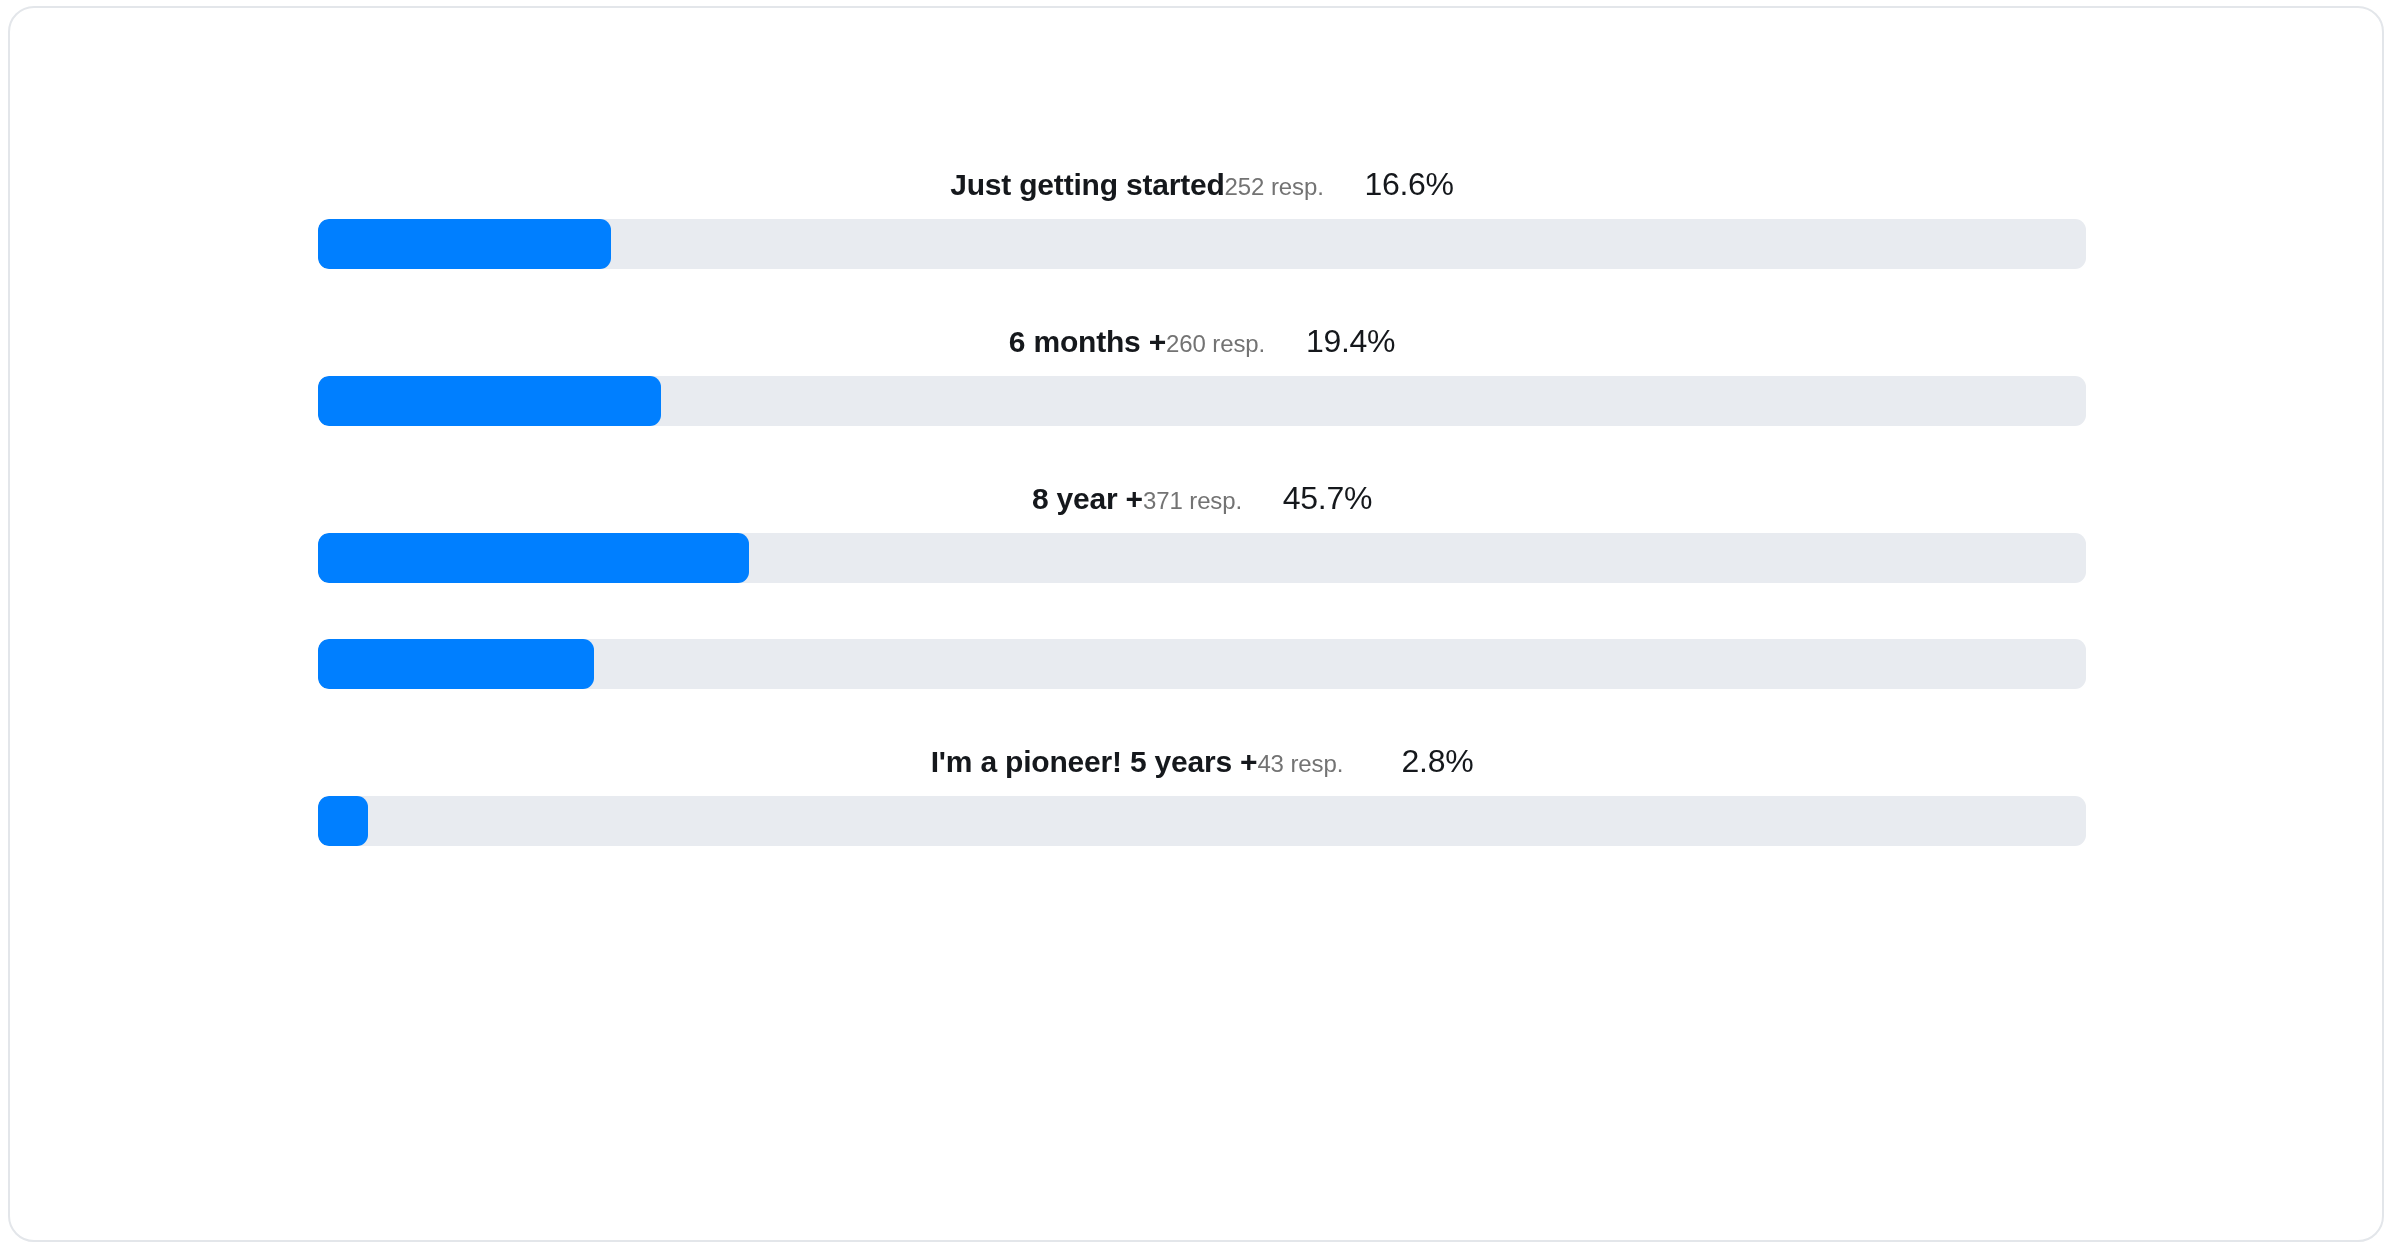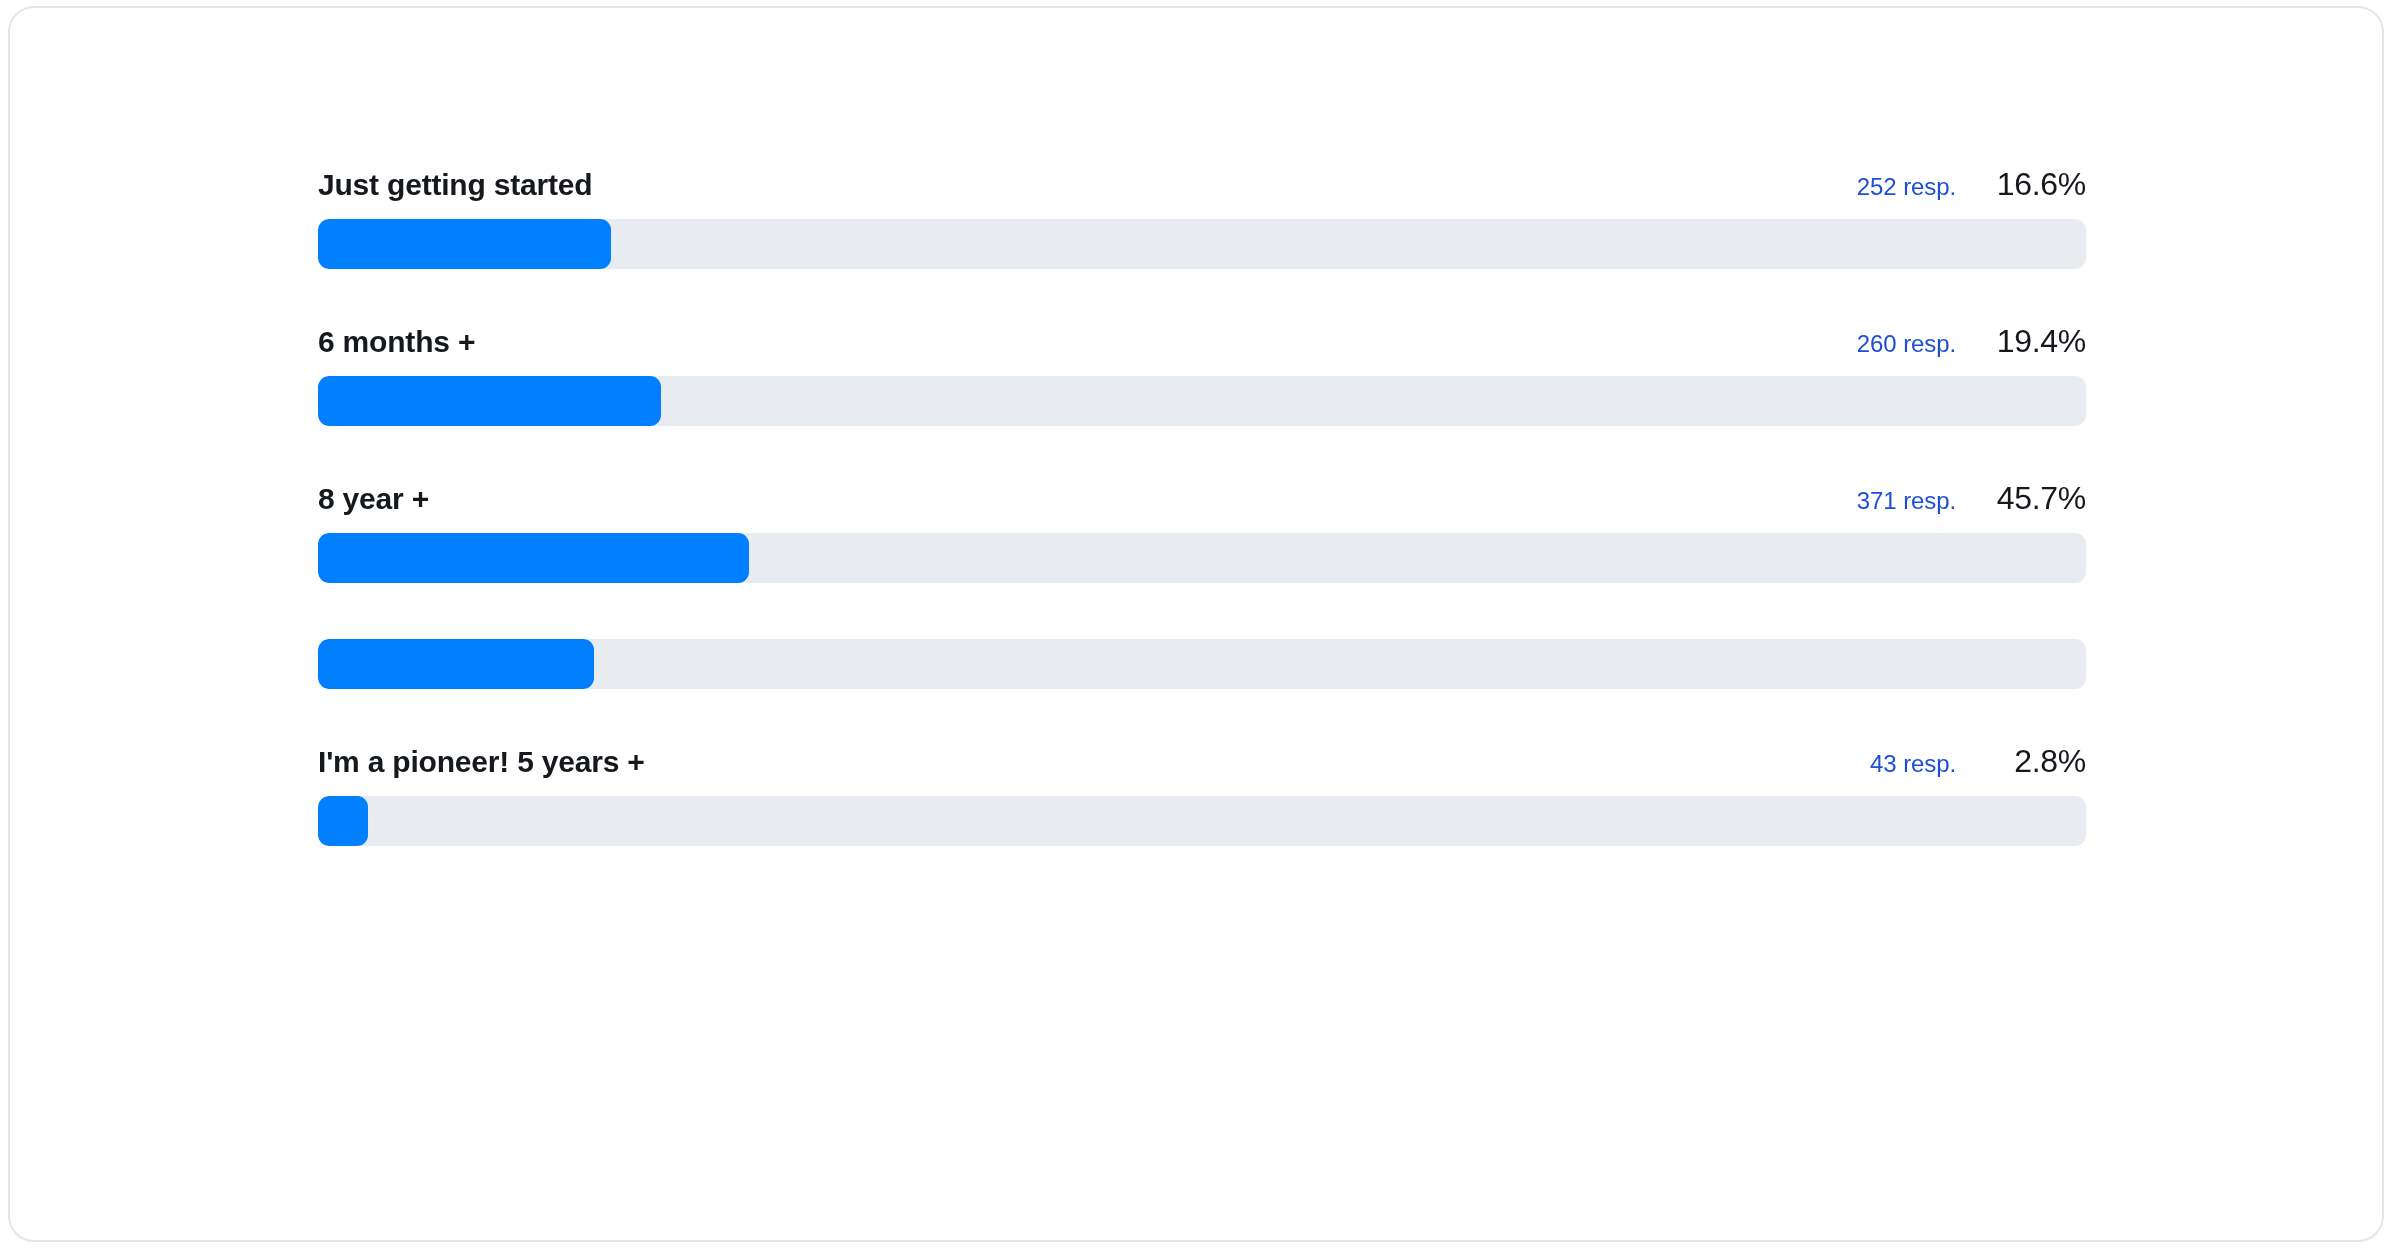--- a/index.html
+++ b/index.html
@@ -38,21 +38,21 @@
   .row {
     margin-bottom: 56px;
   }
   .row:last-child {
     margin-bottom: 12px;
   }
 
   .row-head {
     display: flex;
     align-items: baseline;
-    justify-content: space-between;
+    justify-content: center;
     width: 100%;
     margin-bottom: 19px;
   }
 
   .row-label {
     font-size: 30px;
     font-weight: 700;
     color: #15181c;
     letter-spacing: -0.2px;
     line-height: 1;
@@ -61,21 +61,21 @@
 
   .row-stats {
     display: flex;
     align-items: baseline;
     white-space: nowrap;
   }
 
   .row-resp {
     font-size: 24px;
     font-weight: 400;
-    color: #1d4ed8;
+    color: #737373;
     letter-spacing: -0.1px;
     line-height: 1;
   }
 
   .row-pct {
     font-size: 32px;
     font-weight: 400;
     color: #15181c;
     letter-spacing: -0.3px;
     line-height: 1;

